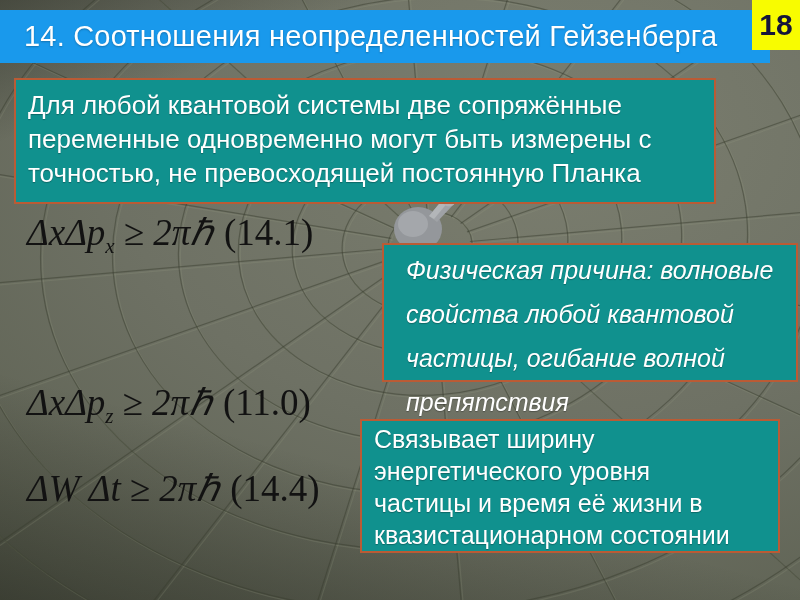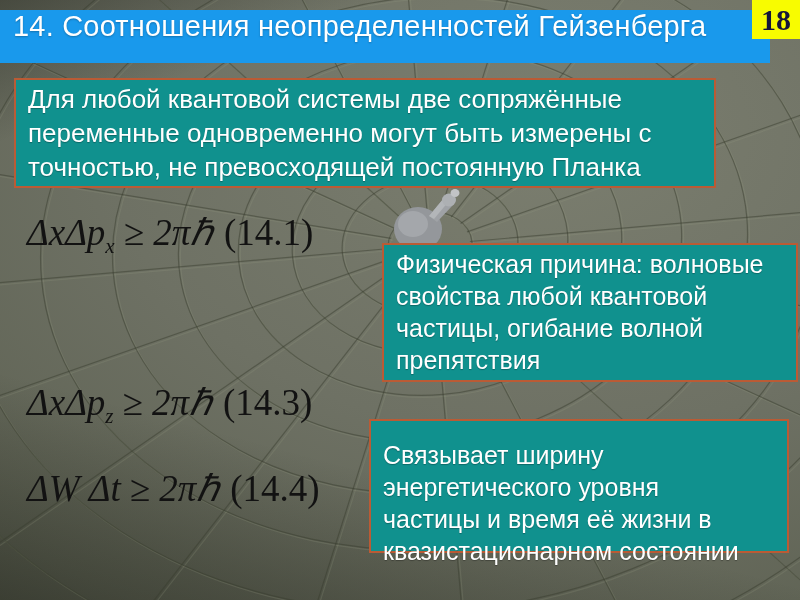--- a/index.html
+++ b/index.html
@@ -10,43 +10,43 @@
       linear-gradient(160deg, rgba(18,20,14,.38) 0%, rgba(18,20,14,0) 16%),
       linear-gradient(15deg, rgba(18,20,14,.42) 0%, rgba(18,20,14,0) 28%),
       radial-gradient(130% 120% at 68% 22%, #7b7e6f 0%, #6e7164 42%, #5e6253 76%, #4d5143 100%);
   }
   svg.bg { position:absolute; left:0; top:0; }
   .spindle { position:absolute; left:385px; top:175px; }
 
   .title-bar {
     position:absolute; left:0; top:10px; width:770px; height:53px;
     background:var(--title_bar, #1999EC);
-    display:flex; align-items:flex-start; box-sizing:border-box; padding-left:13px;
+    display:flex; align-items:center; box-sizing:border-box; padding-left:24px;
   }
   .title-bar .t {
     color:#fff; font-size:29px; letter-spacing:.2px; white-space:nowrap;
     text-shadow:0 1px 2px rgba(0,0,0,.25);
   }
   .page-badge {
-    position:absolute; right:0; top:0; width:48px; height:39px;
+    position:absolute; right:0; top:0; width:48px; height:50px;
     background:var(--page_badge_bg, #F8FC00);
     color:var(--page_badge_text, #15153A);
-    font-family:Liberation Serif, serif; font-weight:bold; font-size:30px;
+    font-family:Liberation Sans, sans-serif; font-weight:bold; font-size:30px;
     display:flex; align-items:center; justify-content:center; z-index:6;
   }
   .tbox {
     position:absolute; box-sizing:border-box; z-index:5;
     background:var(--box_bg, #10918E);
     border:2px solid var(--box_border, #BA5B35);
     color:var(--box_text, #fff);
     text-shadow:0 1px 1px rgba(0,0,0,.28);
   }
-  .box1 { left:14px;  top:78px;  width:702px; height:110px; font-size:26px; line-height:34px; padding:2px 12px; }
-  .box2 { left:382px; top:243px; width:416px; height:139px; font-size:25px; line-height:32px; padding:3px 12px; }
-  .box3 { left:369px; top:419px; width:420px; height:134px; font-size:25px; line-height:32px; padding:18px 12px; }
+  .box1 { left:14px;  top:78px;  width:702px; height:126px; font-size:26px; line-height:34px; padding:8px 12px; }
+  .box2 { left:382px; top:243px; width:416px; height:139px; font-size:25px; line-height:44px; padding:3px 22px;font-style:italic; }
+  .box3 { left:360px; top:419px; width:420px; height:134px; font-size:25px; line-height:32px; padding:2px 12px; }
 
   .formula {
     position:absolute; left:27px; z-index:4; white-space:nowrap;
     font-family:Liberation Serif, serif; font-style:italic;
     font-size:37px; color:var(--formula_text, #121212);
   }
   .formula sub { font-size:21px; line-height:0; font-style:italic; }
   .formula .bound { margin-left:9px; }
   .formula .num { font-style:normal; margin-left:11px; }
   .f1 { top:205px; } .f2 { top:290px; } .f3 { top:375px; } .f4 { top:461px; }
@@ -140,21 +140,21 @@
   </div>
 
   <div class="page-badge">18</div>
 
   <div class="tbox box1">Для любой квантовой системы две сопряжённые<br>переменные одновременно могут быть измерены с<br>точностью, не превосходящей постоянную Планка</div>
 
   <div class="formula f1">
     <span>ΔxΔp</span><sub>x</sub><span class="bound">≥ 2πℏ</span><span class="num">(14.1)</span>
   </div>
   <div class="formula f3">
-    <span>ΔxΔp</span><sub>z</sub><span class="bound">≥ 2πℏ</span><span class="num">(14.3)</span>
+    <span>ΔxΔp</span><sub>z</sub><span class="bound">≥ 2πℏ</span><span class="num">(11.0)</span>
   </div>
   <div class="formula f4">
     <span>ΔW Δt</span><sub></sub><span class="bound">≥ 2πℏ</span><span class="num">(14.4)</span>
   </div>
 
   <div class="tbox box2">Физическая причина: волновые<br>свойства любой квантовой<br>частицы, огибание волной<br>препятствия</div>
 
   <div class="tbox box3">Связывает ширину<br>энергетического уровня<br>частицы и время её жизни в<br>квазистационарном состоянии</div>
 
 </div>

